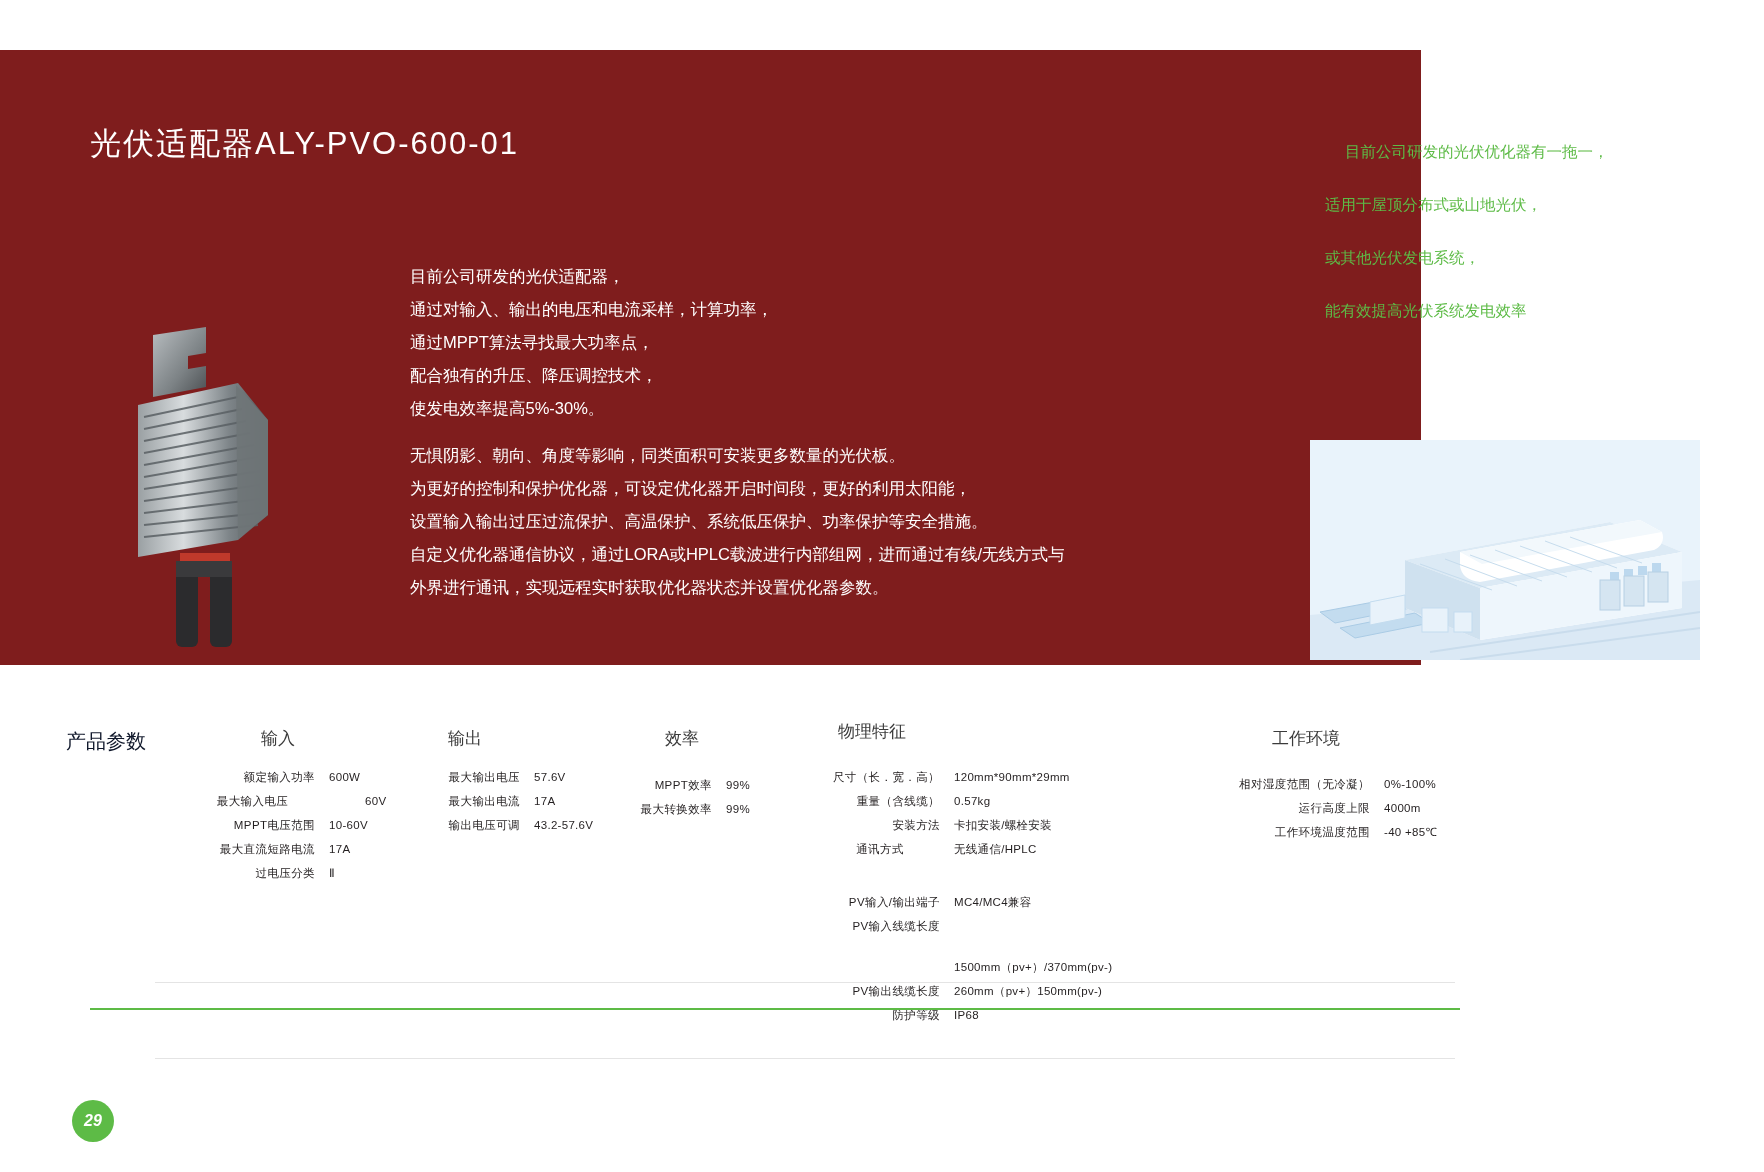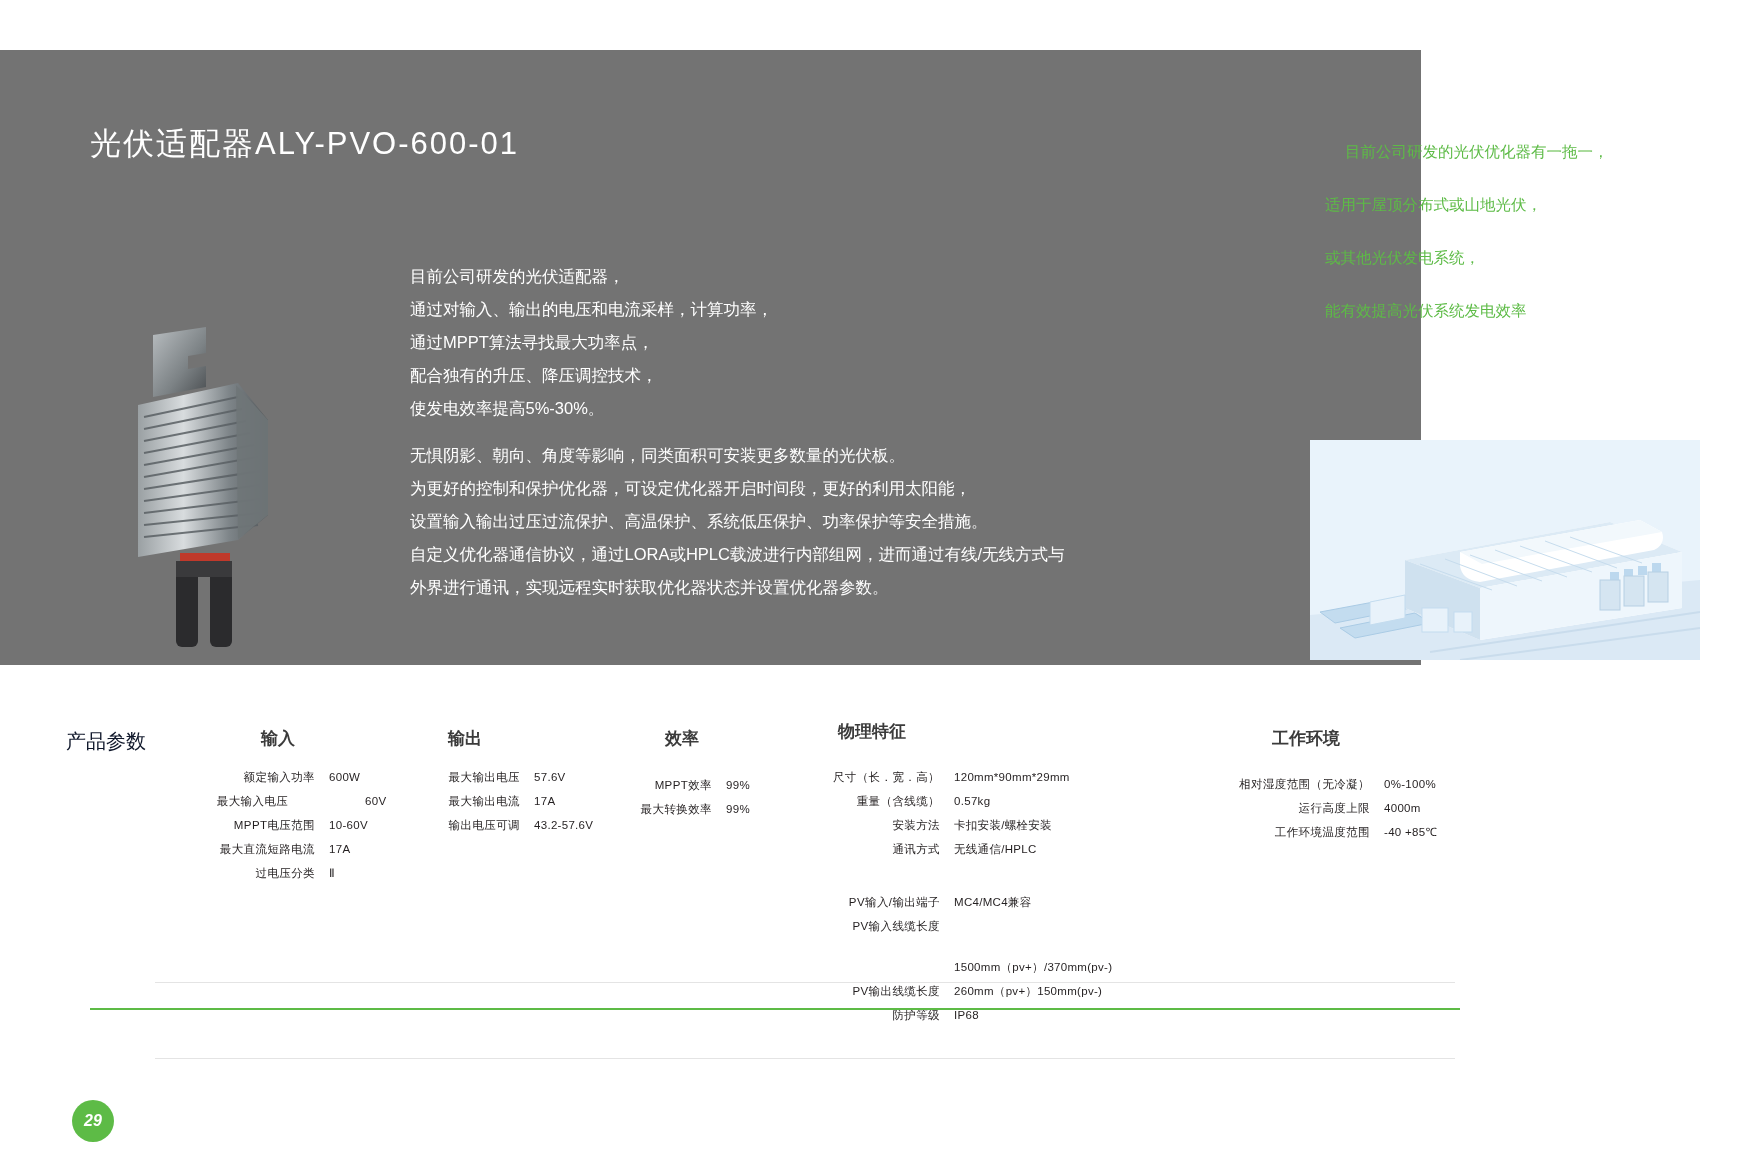--- a/index.html
+++ b/index.html
@@ -16,21 +16,21 @@
     overflow: hidden;
   }
 
   
   .hero {
     position: absolute;
     left: 0;
     top: 50px;
     width: 1421px;
     height: 615px;
-    background: #737373;
+    background: #7f1d1d;
   }
   .hero-title {
     position: absolute;
     left: 90px;
     top: 73px;
     font-size: 31px;
     letter-spacing: 2px;
     color: #ffffff;
     font-weight: normal;
     white-space: nowrap;
@@ -80,21 +80,21 @@
     top: 440px;
     width: 390px;
     height: 220px;
     background: linear-gradient(180deg, #eaf4fb 0%, #dceaf6 60%, #cfe2f2 100%);
     overflow: hidden;
   }
   .spec-group-title {
     position: absolute;
     font-size: 17px;
     color: #3b3b3b;
-    font-weight: bold;
+    font-weight: normal;
     white-space: nowrap;
   }
   .spec-section-label {
     position: absolute;
     left: 66px;
     top: 728px;
     font-size: 20px;
     color: #0f172a;
     white-space: nowrap;
     text-align: center;
@@ -346,21 +346,21 @@
     </div>
   <div class="row">
       <div class="k" style="width:120px;">重量（含线缆）</div>
       <div class="v" style="width:200px;">0.57kg</div>
     </div>
   <div class="row">
       <div class="k" style="width:120px;">安装方法</div>
       <div class="v" style="width:200px;">卡扣安装/螺栓安装</div>
     </div>
   <div class="row">
-      <div class="k" style="width:120px;">通讯方式</div>
+      <div class="k" style="width:120px;text-align:center;">通讯方式</div>
       <div class="v" style="width:200px;">无线通信/HPLC</div>
     </div>
 </div>
 
 <div class="rows" style="left:820px; top:890px;">
   <div class="row">
       <div class="k" style="width:120px;">PV输入/输出端子</div>
       <div class="v" style="width:240px;">MC4/MC4兼容</div>
     </div>
   <div class="row">

